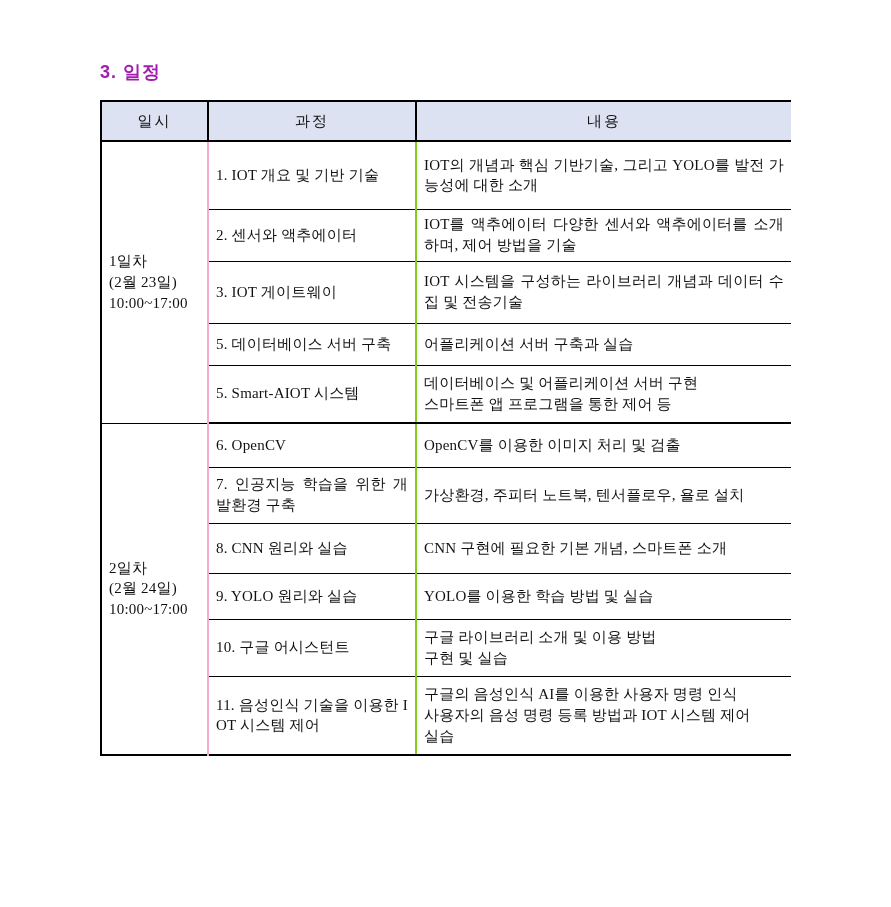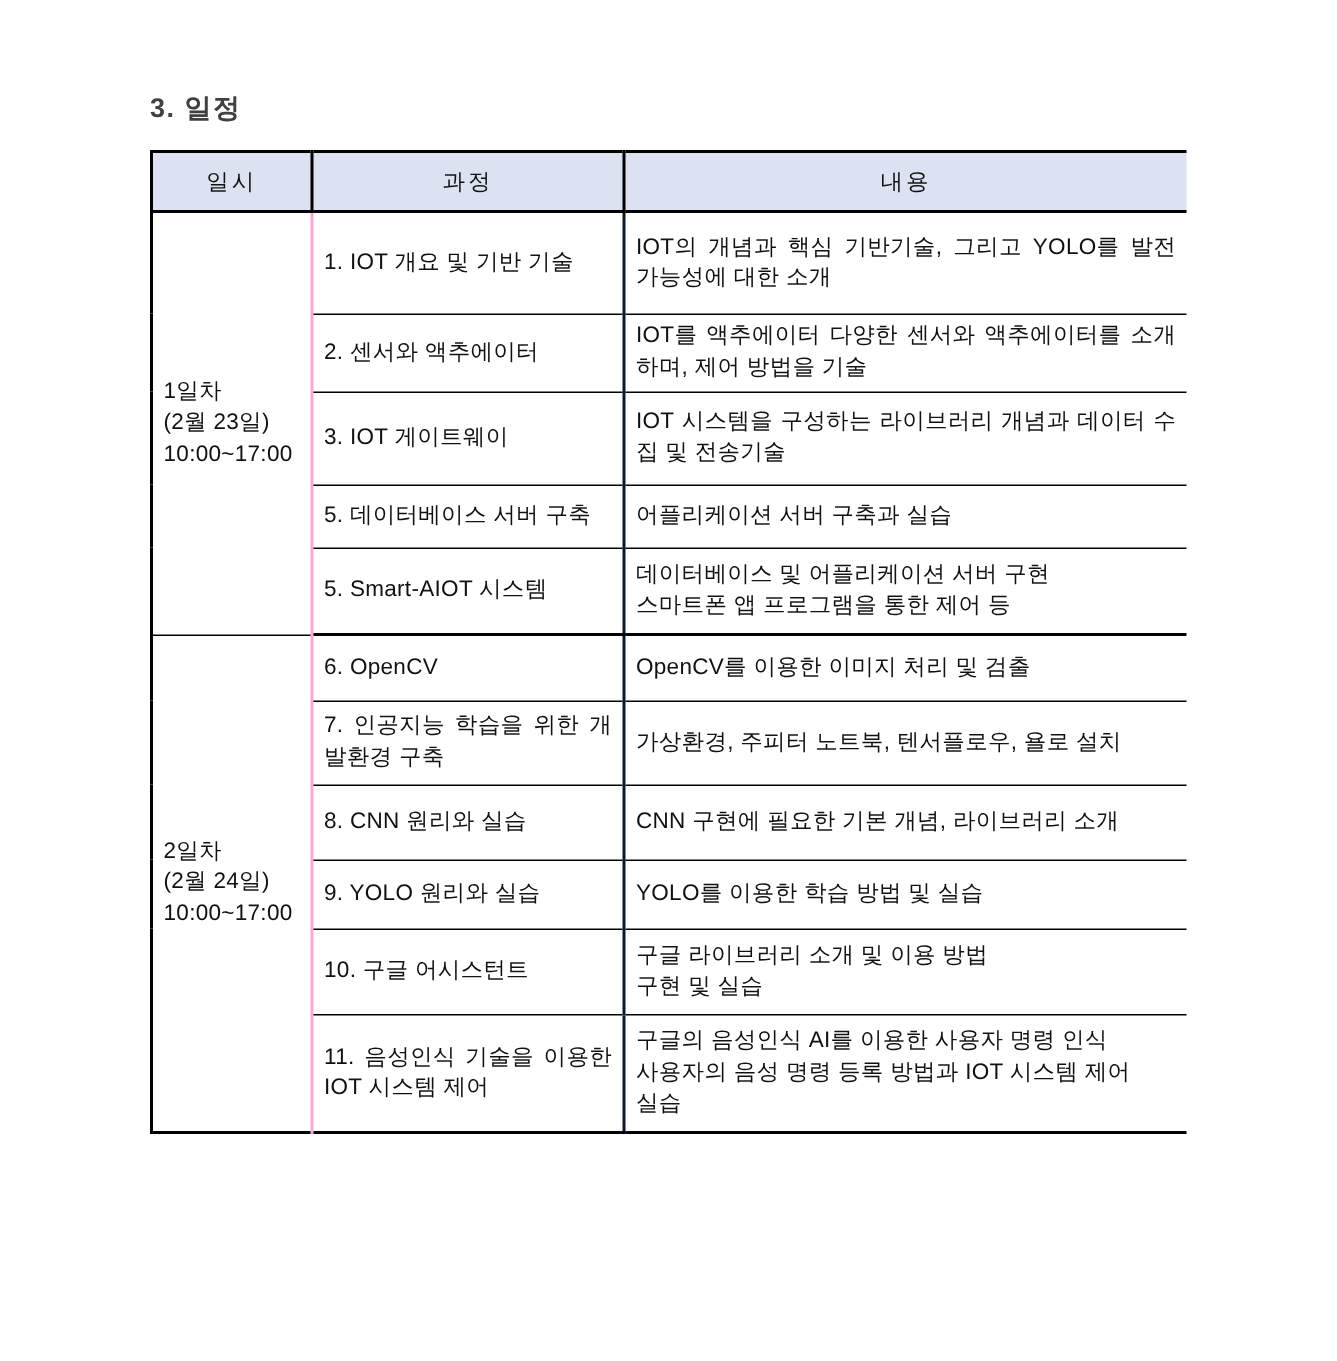--- a/index.html
+++ b/index.html
@@ -16,34 +16,35 @@
     background: #ffffff;
     overflow: hidden;
   }
   .doc-title {
     position: absolute;
     left: 100px;
     top: 60px;
     font-size: 18px;
     font-weight: bold;
     letter-spacing: 1px;
-    color: #404040;
+    color: #a21caf;
   }
   table.schedule {
     position: absolute;
     left: 100px;
     top: 100px;
     width: 690px;
     border-collapse: collapse;
     table-layout: fixed;
     border-top: 2.5px solid #000;
     border-bottom: 2.5px solid #000;
     border-left: 2px solid #000;
     border-right: none;
     font-size: 15px;
+    font-family: Liberation Serif, serif;
   }
   table.schedule th {
     background: #dce2f2;
     font-weight: normal;
     text-align: center;
     vertical-align: middle;
     border-bottom: 2.5px solid #000;
     letter-spacing: 2px;
     padding: 0;
   }
@@ -56,21 +57,21 @@
     letter-spacing: 0.2px;
   }
   td.c-date {
     border-right: 2px solid #f9a8d4;
     text-align: left;
     white-space: pre-line;
     line-height: 2.45;
     padding: 0 2px;
   }
   td.c-course {
-    border-right: 2px solid #0f172a;
+    border-right: 2px solid #84cc16;
     text-align: justify;
     word-break: break-all;
   }
   td.c-content {
     border-right: none;
     text-align: justify;
     word-break: break-all;
     white-space: pre-line;
   }
   tr.sec-end td { border-bottom: 2.5px solid #000; }
@@ -128,21 +129,21 @@
 10:00~17:00</td>
         <td class="c-course">6. OpenCV</td>
         <td class="c-content">OpenCV를 이용한 이미지 처리 및 검출</td>
       </tr>
       <tr style="height:56px">
         <td class="c-course">7. 인공지능 학습을 위한 개발환경 구축</td>
         <td class="c-content">가상환경, 주피터 노트북, 텐서플로우, 욜로 설치</td>
       </tr>
       <tr style="height:50px">
         <td class="c-course">8. CNN 원리와 실습</td>
-        <td class="c-content">CNN 구현에 필요한 기본 개념, 라이브러리 소개</td>
+        <td class="c-content">CNN 구현에 필요한 기본 개념, 스마트폰 소개</td>
       </tr>
       <tr style="height:46px">
         <td class="c-course">9. YOLO 원리와 실습</td>
         <td class="c-content">YOLO를 이용한 학습 방법 및 실습</td>
       </tr>
       <tr style="height:57px">
         <td class="c-course">10. 구글 어시스턴트</td>
         <td class="c-content">구글 라이브러리 소개 및 이용 방법
 구현 및 실습</td>
       </tr>

